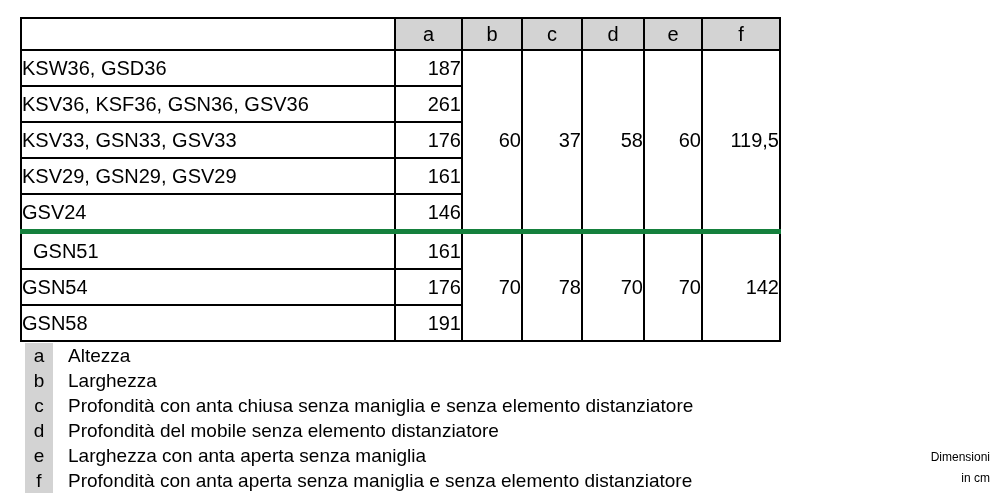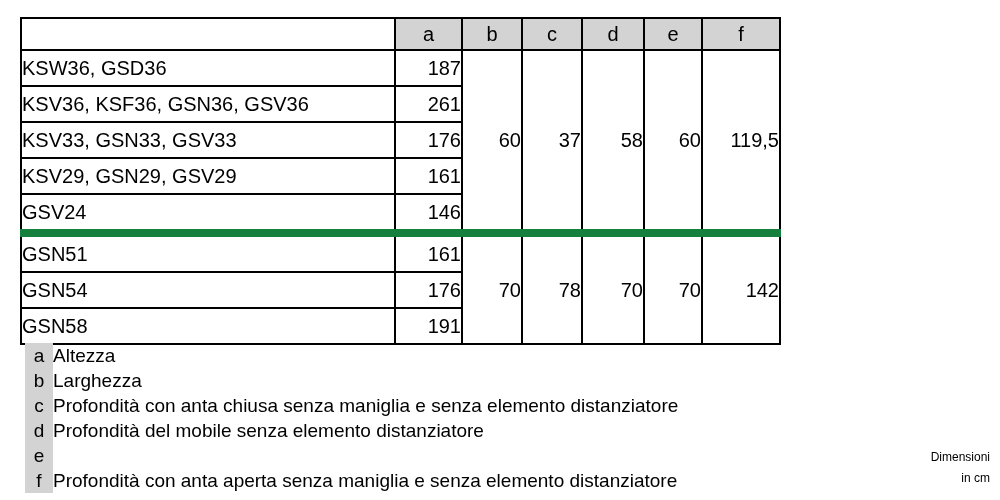--- a/index.html
+++ b/index.html
@@ -50,21 +50,22 @@
   }
   td.model {
     text-align: left;
     padding-left: 13px;
     margin-top: 8px;
   }
   td.num {
     text-align: right;
   }
   tr.group-start td {
-    border-top: 8px solid #15803d;
+    border-top: 5px solid #15803d;
+    padding-left: 11px;
   }
 
   
   .legend {
     position: absolute;
     left: 25px;
     top: 343px;
   }
   .legend-row {
     display: flex;
@@ -73,20 +74,21 @@
   }
   .legend-key {
     width: 28px;
     background: var(--legend-key-bg, #d3d3d3);
     display: flex;
     align-items: center;
     justify-content: center;
     font-size: 19px;
   }
   .legend-label {
+    margin-left: 15px;
     font-size: 19px;
     display: flex;
     align-items: center;
     white-space: nowrap;
     text-align: center;
   }
 
   
   .units-note {
     position: absolute;
@@ -181,20 +183,21 @@
     <div class="legend-row">
       <span class="legend-key">c</span>
       <span class="legend-label">Profondità con anta chiusa senza maniglia e senza elemento distanziatore</span>
     </div>
     <div class="legend-row">
       <span class="legend-key">d</span>
       <span class="legend-label">Profondità del mobile senza elemento distanziatore</span>
     </div>
     <div class="legend-row">
       <span class="legend-key">e</span>
+      <span class="legend-label">Larghezza con anta aperta senza maniglia</span>
     </div>
     <div class="legend-row">
       <span class="legend-key">f</span>
       <span class="legend-label">Profondità con anta aperta senza maniglia e senza elemento distanziatore</span>
     </div>
   </div>
 
   <div class="units-note">
     <div>Dimensioni</div>
     <div>in cm</div>

